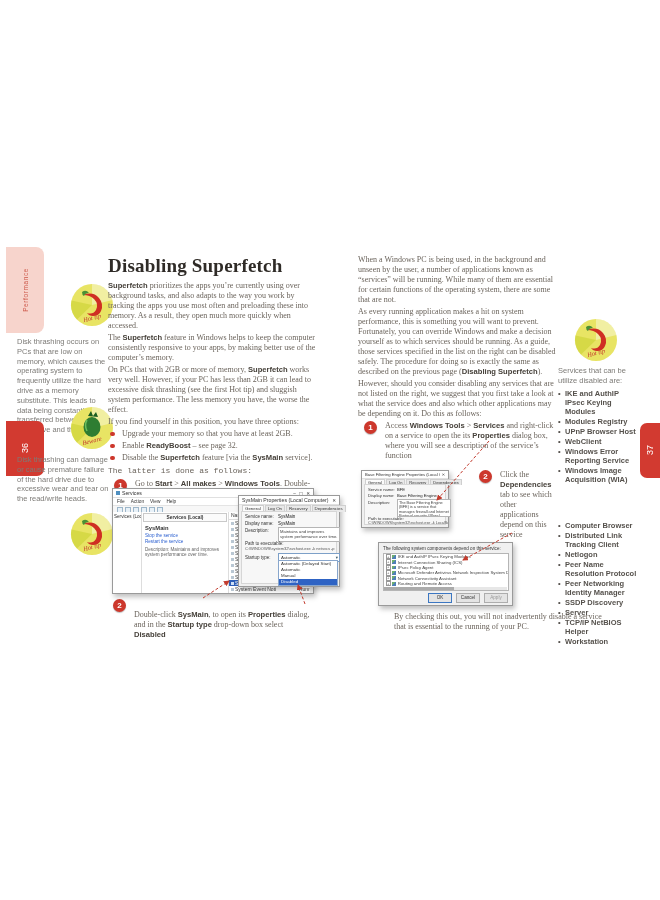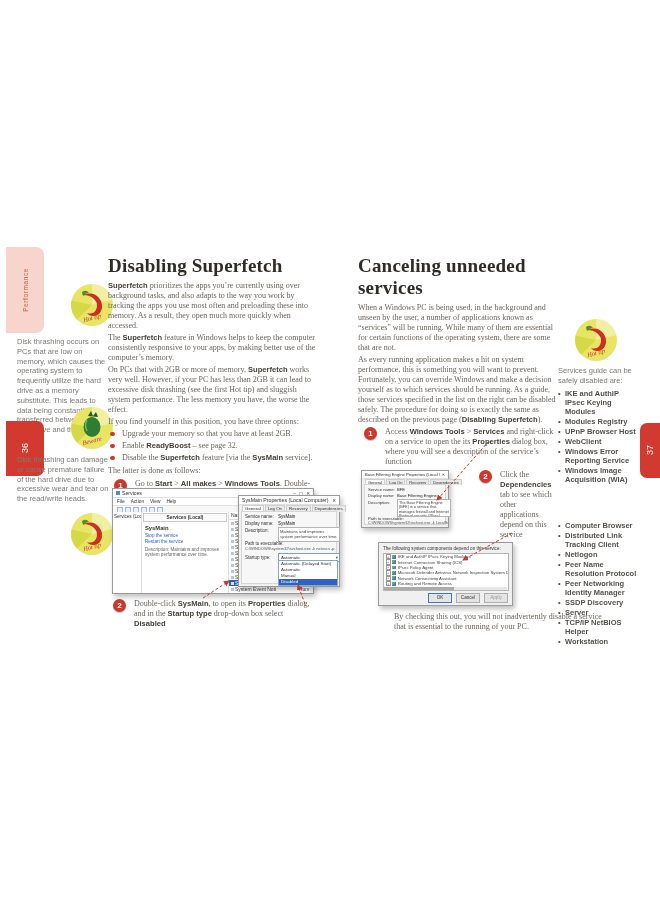--- a/index.html
+++ b/index.html
@@ -6,21 +6,21 @@
   .page{position:relative;width:660px;height:900px;background:#ffffff;overflow:hidden;
         font-family:"Liberation Serif",serif;}
   .abs{position:absolute;}
 
   
   .title{font-size:19px;font-weight:bold;color:#2f2b27;letter-spacing:.2px;margin:0 0 4px 0;}
   .bt{font-size:8px;line-height:10px;color:#6b645c;margin:0 0 2px 0;}
   .kw{font-family:"Liberation Sans",sans-serif;font-weight:bold;color:#46413a;font-size:7.6px;}
   .bullet{position:relative;padding-left:14px;margin-bottom:1px;min-height:11px;}
   .bullet::before{content:"";position:absolute;left:2px;top:2.5px;width:4.5px;height:4.5px;border-radius:50%;background:#cd372c;}
-  .latter{margin:2px 0 3px 0;}
+  .latter{margin:2px 0 3px 0;font-family:Liberation Mono, monospace;}
   .step{display:flex;gap:8px;padding-left:6px;margin-top:2px;}
   .stepnum{flex:none;width:13px;height:13px;border-radius:50%;background:#cd372c;color:#fff;
            font:bold 8px/13px "Liberation Sans",sans-serif;text-align:center;box-shadow:0 1px 1px rgba(0,0,0,.25);}
   .steptext{font-size:8px;line-height:10px;color:#6b645c;}
 
   
   .mnote{font-family:"Liberation Sans",sans-serif;font-size:7.5px;line-height:9.8px;color:#7d7b77;}
   .svclist{font-family:"Liberation Sans",sans-serif;font-size:7.5px;line-height:9px;color:#55514c;font-weight:bold;}
   .svclist .itm{position:relative;padding-left:7px;margin-bottom:1px;}
   .svclist .itm::before{content:"\2022";position:absolute;left:0;top:0;color:#55514c;}
@@ -325,27 +325,27 @@
       <div class="dropitem" data-index="0">Automatic (Delayed Start)</div>
           <div class="dropitem" data-index="1">Automatic</div>
           <div class="dropitem" data-index="2">Manual</div>
           <div class="dropitem selected" data-index="3">Disabled</div>
         </div>
     </div>
   </div>
 
   <div class="abs step" style="left:107px;top:597px;width:206px;">
     <span class="stepnum">2</span>
-    <div class="steptext" style="width:178px;"><span>Double-click </span><span class="kw">SysMain</span><span>, to open its </span><span class="kw">Properties</span><span> dialog, and in the </span><span class="kw">Startup type</span><span> drop-down box select </span><span class="kw">Disabled</span></div>
+    <div class="steptext" style="width:178px;margin-top:11px;"><span>Double-click </span><span class="kw">SysMain</span><span>, to open its </span><span class="kw">Properties</span><span> dialog, and in the </span><span class="kw">Startup type</span><span> drop-down box select </span><span class="kw">Disabled</span></div>
   </div>
 
   <div class="abs" style="left:358px;top:255px;width:200px;">
-    <h1 class="title">Canceling unneeded services</h1>
     <p class="bt"><span>When a Windows PC is being used, in the background and unseen by the user, a number of applications known as “services” will be running. While many of them are essential for certain functions of the operating system, there are some that are not.</span></p>
     <p class="bt"><span>As every running application makes a hit on system performance, this is something you will want to prevent. Fortunately, you can override Windows and make a decision yourself as to which services should be running. As a guide, those services specified in the list on the right can be disabled safely. The procedure for doing so is exactly the same as described on the previous page (</span><span class="kw">Disabling Superfetch</span><span>).</span></p>
+    <p class="bt"><span>However, should you consider disabling any services that are not listed on the right, we suggest that you first take a look at what the service does and also which other applications may be depending on it. Do this as follows:</span></p>
     <div class="step">
       <span class="stepnum">1</span>
       <div class="steptext"><span>Access </span><span class="kw">Windows Tools</span><span> &gt; </span><span class="kw">Services</span><span> and right-click on a service to open the its </span><span class="kw">Properties</span><span> dialog box, where you will see a description of the service’s function</span></div>
     </div>
   </div>
 
   <div class="dlg" style="left:361px;top:470px;width:86px;height:56px;z-index:10;">
     <div class="tbar" style="height:7px;">
       <span class="ttl" style="font-size:4.2px;">Base Filtering Engine Properties (Local Computer)</span>
       <span class="wbtns" style="font-size:4px;">
@@ -431,21 +431,21 @@
   <div class="abs" style="left:574px;top:318px;width:44px;height:44px;">
     <svg width="44" height="44" viewBox="0 0 44 44">
       <circle cx="22" cy="22" r="21" fill="#e8e464"></circle>
       <path d="M22 22 L22 1 A21 21 0 0 1 42.5 17 Z" fill="#ffffff" opacity="0.4"></path>
       <path d="M22 22 L7 36.5 A21 21 0 0 1 1.5 17.5 Z" fill="#c7cf2e" opacity="0.55"></path>
       <path d="M13 12 q10 -4 16 3 q5 6 2 13 q-2 5 -8 5 q-4 0 -6 -3 q6 2 9 -3 q3 -6 -2 -11 q-4 -4 -11 -4 z" fill="#cf2f23"></path>
       <path d="M12 9 q4 -3 7 1 q-4 0 -5 3 q-2 -1 -2 -4 z" fill="#4a8f35"></path>
       <text x="22" y="37" font-size="6.5" font-style="italic" fill="#c33a2c" text-anchor="middle" transform="rotate(-14 22 35)">Hot tip</text>
     </svg>
   </div>
-  <div class="abs mnote" style="left:558px;top:366px;width:80px;">Services guide can be safely disabled are:</div>
+  <div class="abs mnote" style="left:558px;top:366px;width:80px;">Services that can be utilize disabled are:</div>
   <div class="abs svclist" style="left:558px;top:389px;width:80px;">
 
   <div class="itm" data-index="0">IKE and AuthIP IPsec Keying Modules</div>
       <div class="itm" data-index="1">Modules Registry</div>
       <div class="itm" data-index="2">UPnP Browser Host</div>
       <div class="itm" data-index="3">WebClient</div>
       <div class="itm" data-index="4">Windows Error Reporting Service</div>
       <div class="itm" data-index="5">Windows Image Acquisition (WIA)</div>
     </div>
   <div class="abs svclist" style="left:558px;top:521px;width:80px;">

